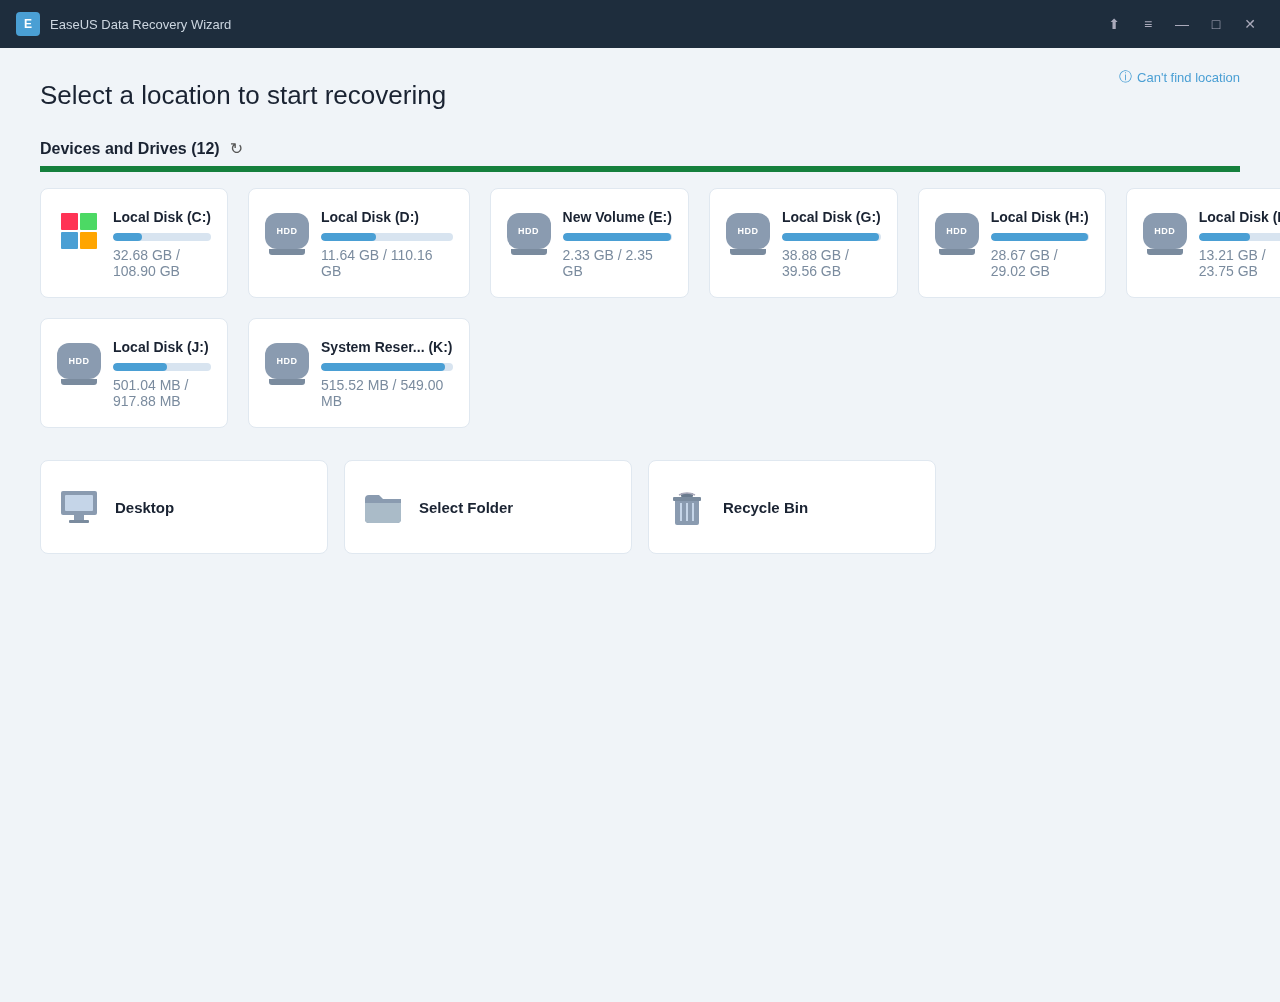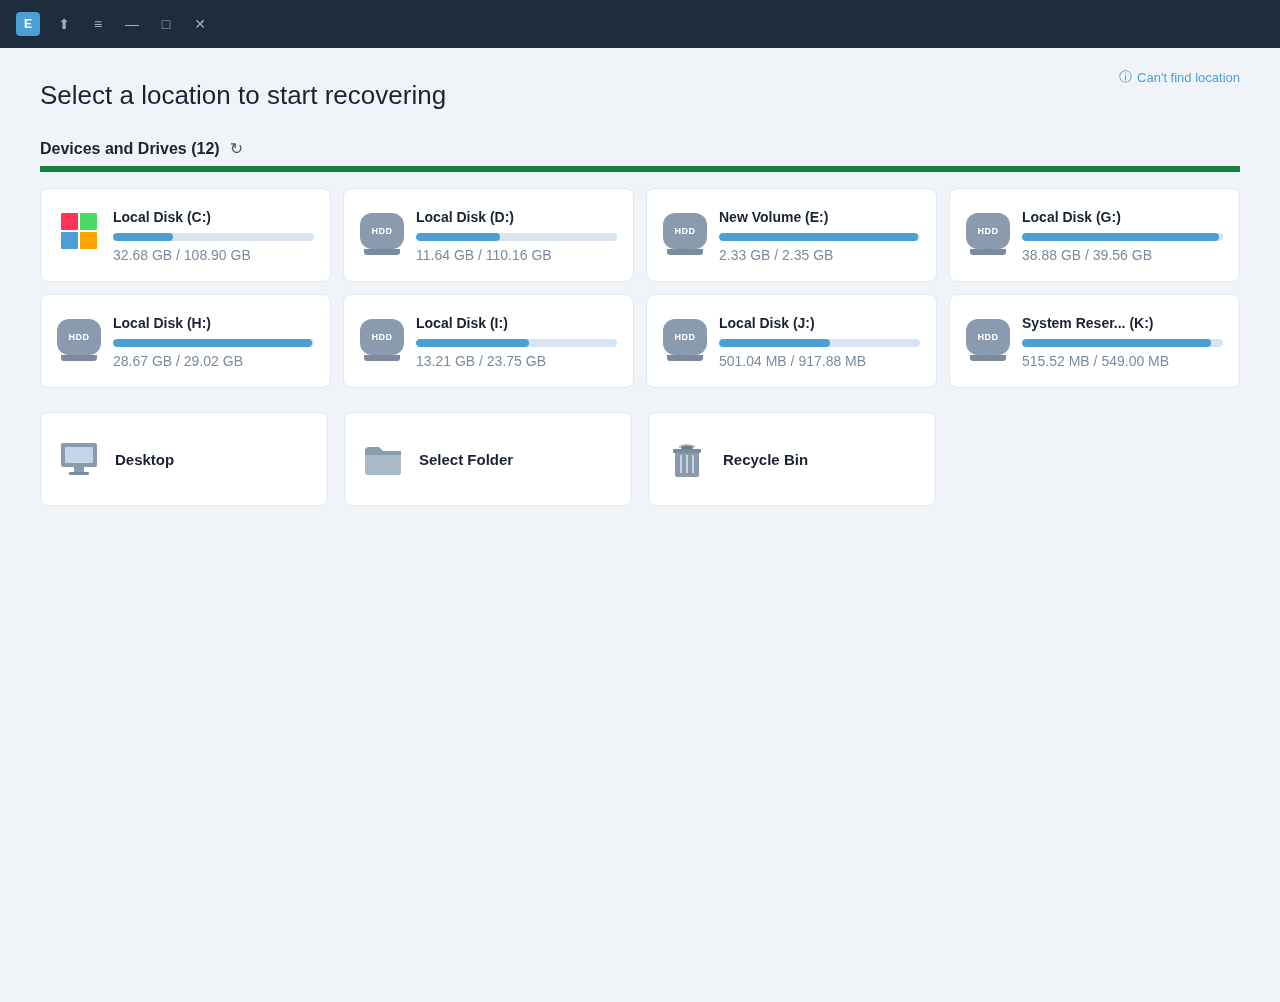--- a/index.html
+++ b/index.html
@@ -95,23 +95,23 @@
       font-weight: 600;
       color: #1a2332;
     }
     .refresh-icon {
       cursor: pointer;
       color: #555;
       font-size: 16px;
     }
     .drives-grid {
       display: grid;
-      grid-template-columns: repeat(4, 1fr);
-      gap: 12px;
-      margin-bottom: 24px;
+      grid-template-columns: repeat(6, 1fr);
+      gap: 20px;
+      margin-bottom: 32px;
     }
     .drive-card {
       background: #fff;
       border-radius: 8px;
       padding: 20px 16px 18px;
       cursor: pointer;
       transition: box-shadow 0.15s;
       border: 1px solid #e0e8f0;
     }
     .drive-card-inner {
@@ -241,20 +241,21 @@
       border-radius: 4px;
     }
     
     
   </style>
 </head>
 <body>
 
 <div class="title-bar">
   <div class="title-bar-icon">E</div>
+  <span class="title-bar-title">EaseUS Data Recovery Wizard</span>
   <div class="title-bar-controls">
     <button class="title-btn" title="Share">⬆</button>
     <button class="title-btn" title="Menu">≡</button>
     <button class="title-btn" title="Minimize">—</button>
     <button class="title-btn" title="Maximize">□</button>
     <button class="title-btn close" title="Close">✕</button>
   </div>
 </div>
 
 <div class="main-content">

